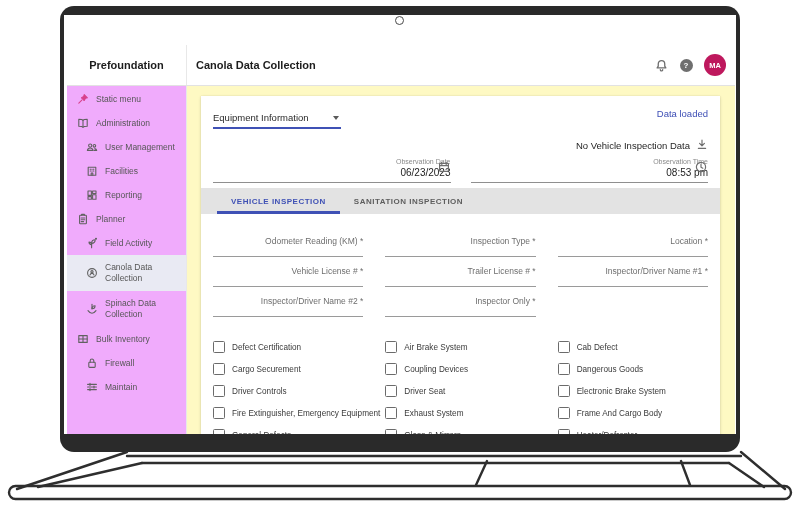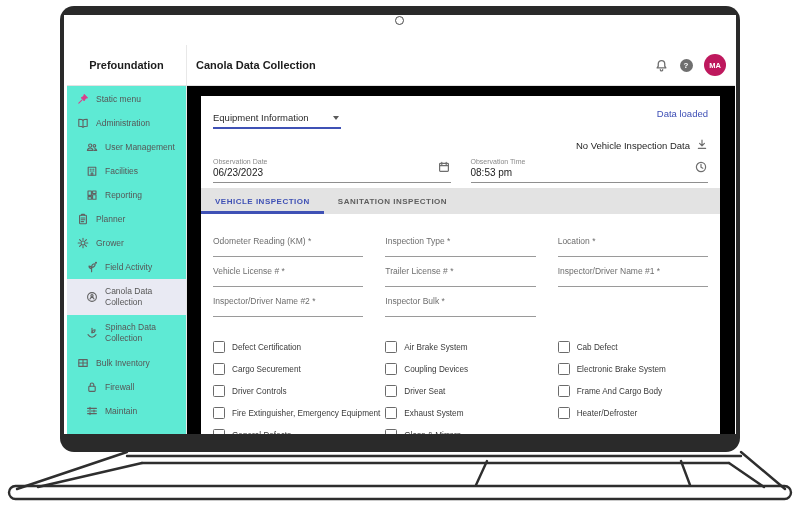--- a/index.html
+++ b/index.html
@@ -19,48 +19,48 @@
          border-right:1px solid #e8e8e8;}
   .app-title{font-weight:bold;font-size:11px;color:#1d1d1d;padding-left:9px;}
   .header-icons{margin-left:auto;display:flex;align-items:center;gap:11px;padding-right:9px;}
   .icon-btn{width:14px;height:14px;display:flex;align-items:center;justify-content:center;cursor:pointer;}
   .help-circle{width:13px;height:13px;border-radius:50%;background:#6f6f6f;color:#fff;
                font-size:8px;font-weight:bold;display:flex;align-items:center;justify-content:center;}
   .avatar{width:22px;height:22px;border-radius:50%;background:#be185d;color:#fff;font-size:7.5px;
           font-weight:bold;display:flex;align-items:center;justify-content:center;cursor:pointer;}
   
   .app-body{display:flex;flex:1;min-height:0;}
-  .sidebar{width:119px;flex:none;border-right:1px solid #e8e8e8;background:#5eead4;padding-top:1px;}
+  .sidebar{width:119px;flex:none;border-right:1px solid #e8e8e8;background:#f0abfc;padding-top:1px;}
   .side-item{display:flex;align-items:center;gap:7px;min-height:24px;padding:0 3px 0 10px;
              font-size:8.5px;color:#565656;cursor:pointer;line-height:1.25;}
   .side-item.lvl1{padding-left:19px;}
   .side-item.two-line{min-height:36px;}
   .side-item.selected{background:#e9eaf3;}
   .side-icon{width:12px;height:12px;flex:none;}
   .side-icon svg{display:block;}
   
-  .main{flex:1;background:#000000;position:relative;overflow:hidden;}
+  .main{flex:1;background:#fef9c3;position:relative;overflow:hidden;text-align:right;}
   .card{position:absolute;left:14px;right:15px;top:10px;bottom:-30px;background:#fff;
         box-shadow:0 1px 3px rgba(0,0,0,.16),0 0 1px rgba(0,0,0,.12);}
   .section-select{position:absolute;left:12px;top:16px;width:128px;border-bottom:2px solid #3f51b5;
         padding-bottom:4px;font-size:9.5px;color:#2a2a2a;display:flex;justify-content:space-between;
         align-items:center;cursor:pointer;}
   .dd-arrow{width:0;height:0;border-left:3.5px solid transparent;border-right:3.5px solid transparent;
         border-top:4px solid #5a5a5a;margin-right:2px;}
   .status-text{position:absolute;right:12px;top:12px;font-size:9.5px;color:#3d4eb5;}
   .download-row{position:absolute;right:12px;top:43px;display:flex;gap:6px;align-items:center;
         font-size:9.5px;color:#252525;cursor:pointer;}
   .datetime-row{position:absolute;left:12px;right:12px;top:62px;display:flex;gap:20px;}
   .field{flex:1;border-bottom:1px solid #8f8f8f;padding-bottom:4px;position:relative;cursor:text;}
   .field-label{font-size:7px;color:#8a8a8a;}
   .field-value{font-size:10px;color:#1c1c1c;margin-top:2px;}
   .field-icon{position:absolute;right:1px;bottom:5px;cursor:pointer;}
   
   .tab-bar{position:absolute;left:0;right:0;top:92px;height:26px;background:#e3e3e3;display:flex;
-        align-items:stretch;padding-left:0;}
+        align-items:stretch;padding-left:16px;}
   .tab{display:flex;align-items:center;padding:0 14px;font-size:8px;font-weight:bold;
         letter-spacing:.5px;color:#5e5e5e;cursor:pointer;}
   .tab.active{color:#3f51b5;box-shadow:inset 0 -3px 0 #3f51b5;}
   
   .form{position:absolute;left:12px;right:12px;top:139px;}
   .fields-grid{display:grid;grid-template-columns:1fr 1fr 1fr;column-gap:22px;}
   .f-cell{height:21px;border-bottom:1px solid #9a9a9a;margin-bottom:8px;cursor:text;}
   .f-label{font-size:8.5px;color:#6e6e6e;padding-top:1px;}
   .checks{display:flex;gap:22px;margin-top:11px;}
   .check-col{flex:1;min-width:0;}
@@ -175,29 +175,20 @@
             <span class="side-icon">
               <svg class="ic" width="12" height="12" viewBox="0 0 12 12">
                 <rect x="2.6" y="2.2" width="6.8" height="8.6" rx="0.8"></rect>
                 <path d="M4.6 2.2V1.4h2.8v.8"></path>
                   <path d="M4.2 5h3.6M4.2 6.8h3.6M4.2 8.6h2.4"></path>
               </svg>
               </span>
             <span class="side-label">Planner</span>
           </div>
 
-          <div class="side-item">
-            <span class="side-icon">
-              <svg class="ic" width="12" height="12" viewBox="0 0 12 12">
-                <circle cx="6" cy="6" r="2"></circle>
-                <path d="M6 1.2v1.4M6 9.4v1.4M1.2 6h1.4M9.4 6h1.4M2.6 2.6l1 1M8.4 8.4l1 1M9.4 2.6l-1 1M3.6 8.4l-1 1"></path>
-              </svg>
-              </span>
-            <span class="side-label">Grower</span>
-          </div>
 
           <div class="side-item lvl1">
             <span class="side-icon">
               <svg class="ic" width="12" height="12" viewBox="0 0 12 12">
                 <path d="M5.6 10.8V6.4"></path>
                 <path d="M5.6 6.4c0-2.2 1.3-3.6 3.6-3.6 0 2.2-1.4 3.6-3.6 3.6z"></path>
                 <path d="M5.6 7.6C5.6 6 4.6 5 3 5c0 1.6 1 2.6 2.6 2.6z"></path>
                 <circle cx="10" cy="1.8" r="0.5"></circle>
               </svg>
               </span>
@@ -318,21 +309,21 @@
                 <div class="f-cell">
                     <div class="f-label">Trailer License # *</div>
                   </div>
                 <div class="f-cell">
                     <div class="f-label">Inspector/Driver Name #1 *</div>
                   </div>
                 <div class="f-cell">
                     <div class="f-label">Inspector/Driver Name #2 *</div>
                   </div>
                 <div class="f-cell">
-                    <div class="f-label">Inspector Bulk *</div>
+                    <div class="f-label">Inspector Only *</div>
                   </div>
               </div>
 
               <div class="checks">
                 <div class="check-col">
                   <div class="check-row">
                       <span class="cbox"></span>
                       <span>Defect Certification</span>
                     </div>
                   <div class="check-row">
@@ -371,20 +362,24 @@
                     </div>
                   <div class="check-row">
                       <span class="cbox"></span>
                       <span>Glass &amp; Mirrors</span>
                     </div>
                 </div>
                 <div class="check-col">
                   <div class="check-row">
                       <span class="cbox"></span>
                       <span>Cab Defect</span>
+                    </div>
+                  <div class="check-row">
+                      <span class="cbox"></span>
+                      <span>Dangerous Goods</span>
                     </div>
                   <div class="check-row">
                       <span class="cbox"></span>
                       <span>Electronic Brake System</span>
                     </div>
                   <div class="check-row">
                       <span class="cbox"></span>
                       <span>Frame And Cargo Body</span>
                     </div>
                   <div class="check-row">

